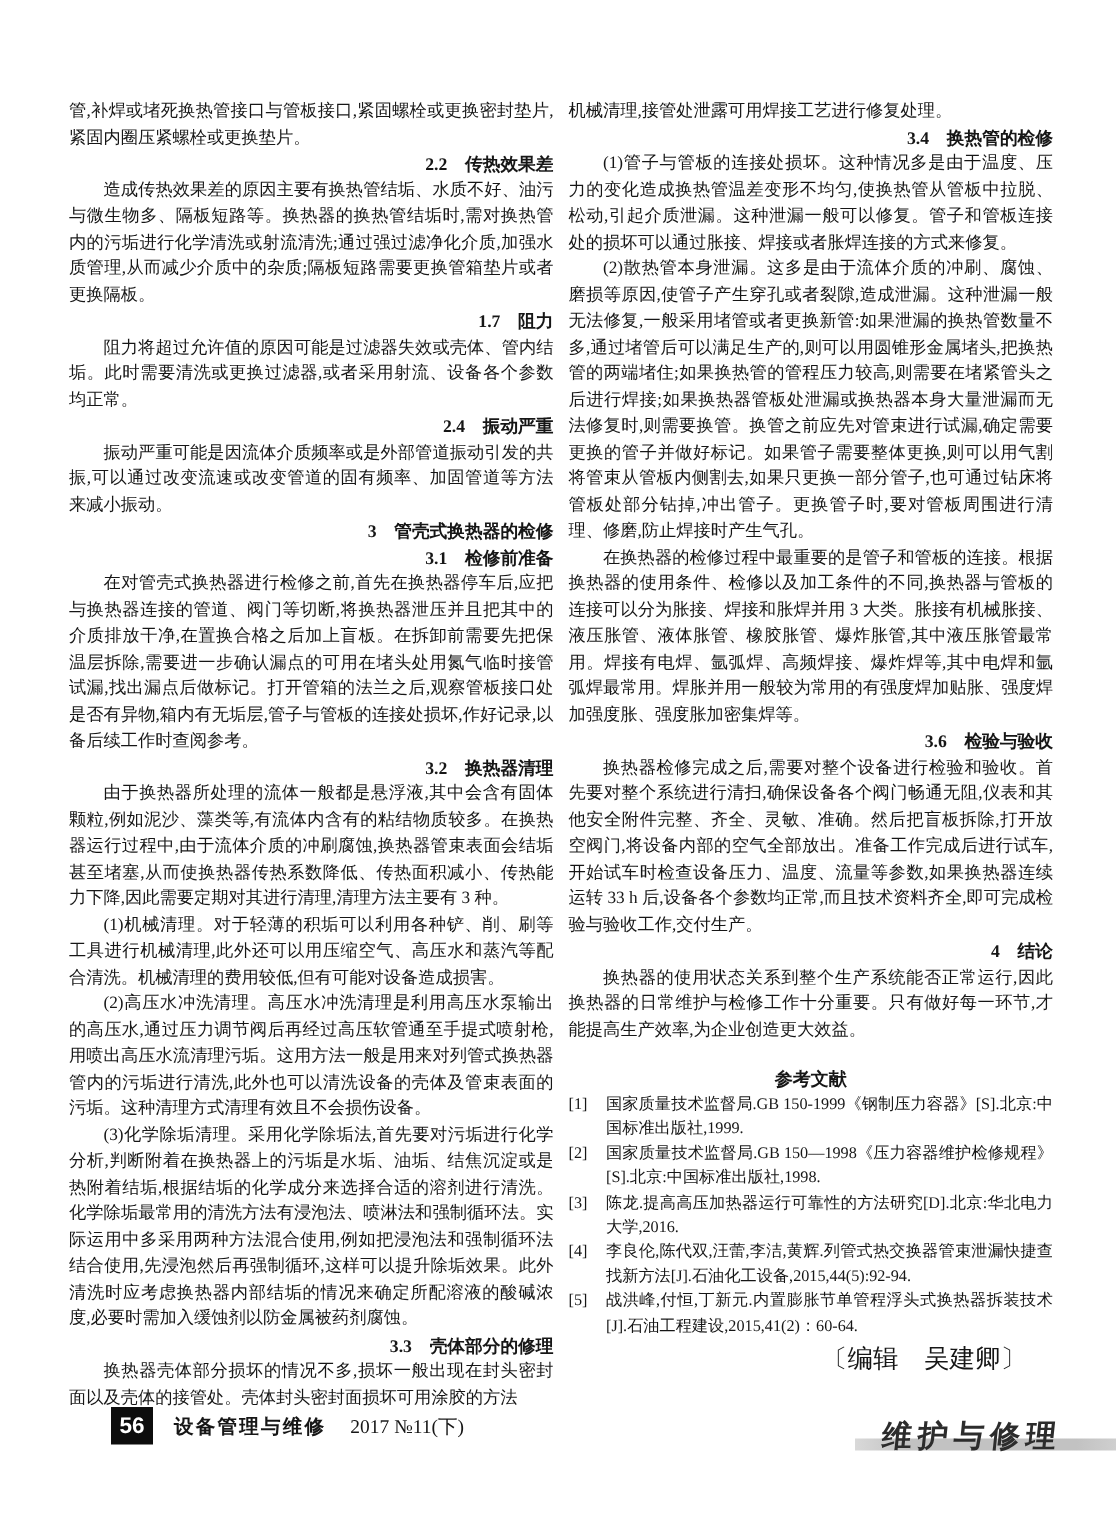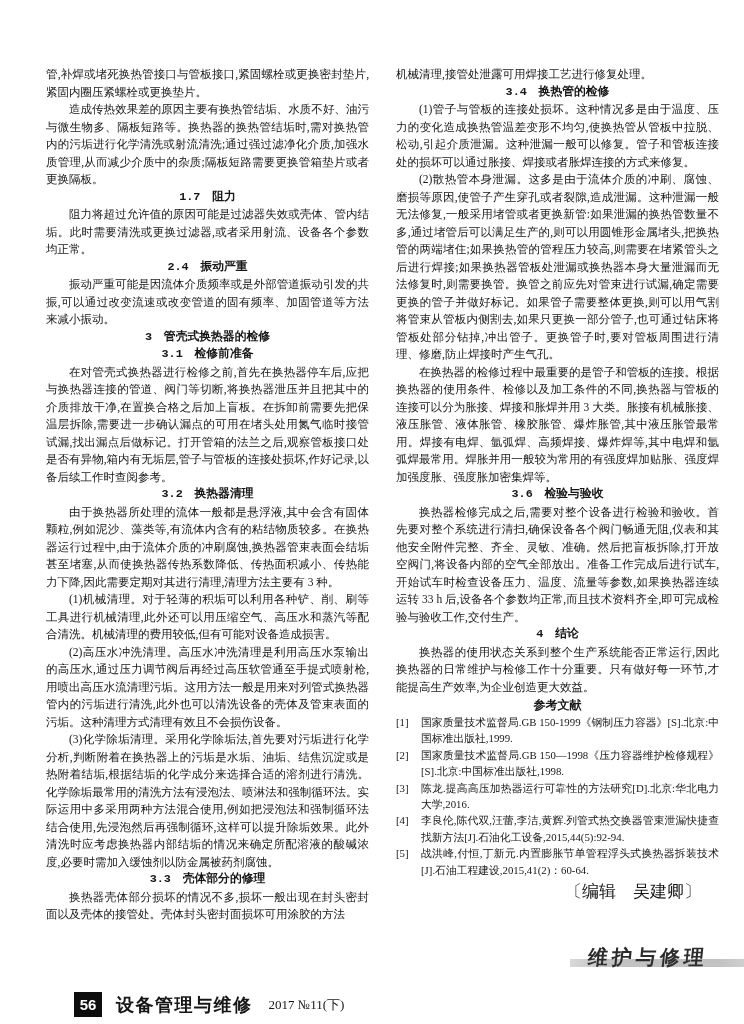--- a/index.html
+++ b/index.html
@@ -6,78 +6,78 @@
   .page{
     position:relative;
     width:744px;height:1024px;
     background:#ffffff;
     overflow:hidden;
     font-family:"Liberation Serif","DejaVu Serif",serif;
     color:#161616;
   }
   .columns{
     display:flex;
-    gap:27px;
+    gap:10px;
     padding:66px 25px 0 46px;
   }
   .col{
     width:323px;
     font-size:11.5px;
     line-height:17.5px;
     text-align:justify;
     text-justify:inter-ideograph;
   }
   .para{margin:0;text-indent:2em;}
   .cont{margin:0;text-indent:0;}
   .h1,.h2{
     margin:0;
-    font-family:Liberation Mono, monospace;
+    font-family:Liberation Serif, serif;
     font-weight:bold;
     font-size:11.8px;
     line-height:17.5px;
-    text-align:center;
+    text-align:right;
     text-indent:0;
   }
-  .refs{margin-top:0;font-size:10.8px;line-height:16.4px;}
+  .refs{margin-top:14px;font-size:10.8px;line-height:16.4px;}
   .refs-title{
     text-align:center;
     font-family:"Liberation Sans","DejaVu Sans",sans-serif;
     font-weight:bold;
     font-size:12px;
     line-height:18px;
     margin:0;
   }
   .ref{display:flex;margin:0;}
   .ref .marker{flex:none;width:16px;margin-right:9px;}
   .ref .rtext{flex:1;text-align:justify;}
   .editor-note{
     margin-top:5px;
     text-align:right;
     padding-right:18px;
     font-size:17px;
     line-height:17px;
   }
   .footer{
     position:absolute;
-    left:74px;top:992px;
+    left:74px;top:938px;
     display:flex;
     align-items:center;
   }
   .page-num{
     width:28px;height:25px;
     background:#0d0d0d;color:#ffffff;
     display:flex;align-items:center;justify-content:center;
     font-family:"Liberation Sans","DejaVu Sans",sans-serif;
     font-weight:bold;font-size:15px;
   }
   .journal{
     margin-left:14px;
     font-family:"Liberation Sans","DejaVu Sans",sans-serif;
     font-weight:900;
-    font-size:18px;
+    font-size:13px;
     letter-spacing:1.5px;
   }
   .issue{
     margin-left:16px;
     font-size:13px;
   }
   .banner{
     position:absolute;
     left:570px;top:944px;
     width:174px;height:30px;
@@ -101,20 +101,21 @@
 </style>
 </head>
 <body>
 
 <div class="page">
 
   <div class="columns">
 
     <div class="col">
       <p class="cont">管,补焊或堵死换热管接口与管板接口,紧固螺栓或更换密封垫片,紧固内圈压紧螺栓或更换垫片。</p>
+      <p class="h2">2.2　传热效果差</p>
       <p class="para">造成传热效果差的原因主要有换热管结垢、水质不好、油污与微生物多、隔板短路等。换热器的换热管结垢时,需对换热管内的污垢进行化学清洗或射流清洗;通过强过滤净化介质,加强水质管理,从而减少介质中的杂质;隔板短路需要更换管箱垫片或者更换隔板。</p>
       <p class="h2">1.7　阻力</p>
       <p class="para">阻力将超过允许值的原因可能是过滤器失效或壳体、管内结垢。此时需要清洗或更换过滤器,或者采用射流、设备各个参数均正常。</p>
       <p class="h2">2.4　振动严重</p>
       <p class="para">振动严重可能是因流体介质频率或是外部管道振动引发的共振,可以通过改变流速或改变管道的固有频率、加固管道等方法来减小振动。</p>
       <p class="h1">3　管壳式换热器的检修</p>
       <p class="h2">3.1　检修前准备</p>
       <p class="para">在对管壳式换热器进行检修之前,首先在换热器停车后,应把与换热器连接的管道、阀门等切断,将换热器泄压并且把其中的介质排放干净,在置换合格之后加上盲板。在拆卸前需要先把保温层拆除,需要进一步确认漏点的可用在堵头处用氮气临时接管试漏,找出漏点后做标记。打开管箱的法兰之后,观察管板接口处是否有异物,箱内有无垢层,管子与管板的连接处损坏,作好记录,以备后续工作时查阅参考。</p>
       <p class="h2">3.2　换热器清理</p>
       <p class="para">由于换热器所处理的流体一般都是悬浮液,其中会含有固体颗粒,例如泥沙、藻类等,有流体内含有的粘结物质较多。在换热器运行过程中,由于流体介质的冲刷腐蚀,换热器管束表面会结垢甚至堵塞,从而使换热器传热系数降低、传热面积减小、传热能力下降,因此需要定期对其进行清理,清理方法主要有 3 种。</p>

